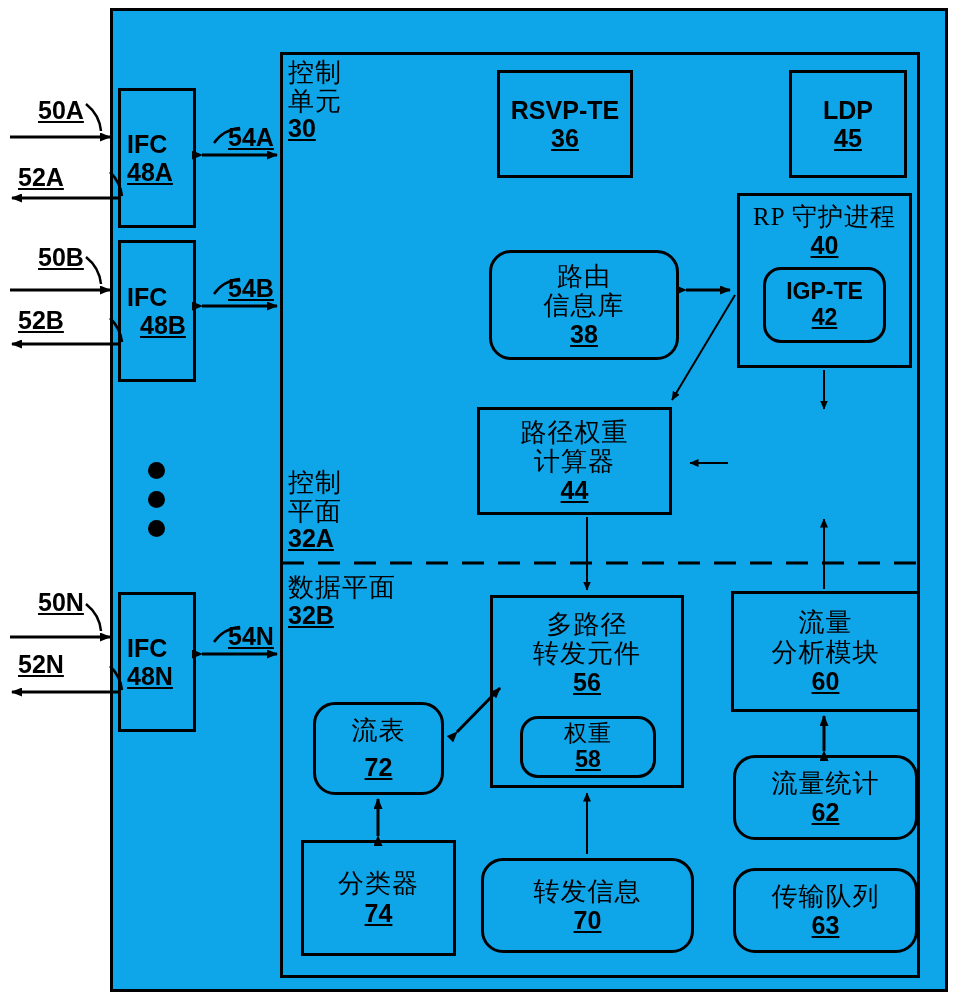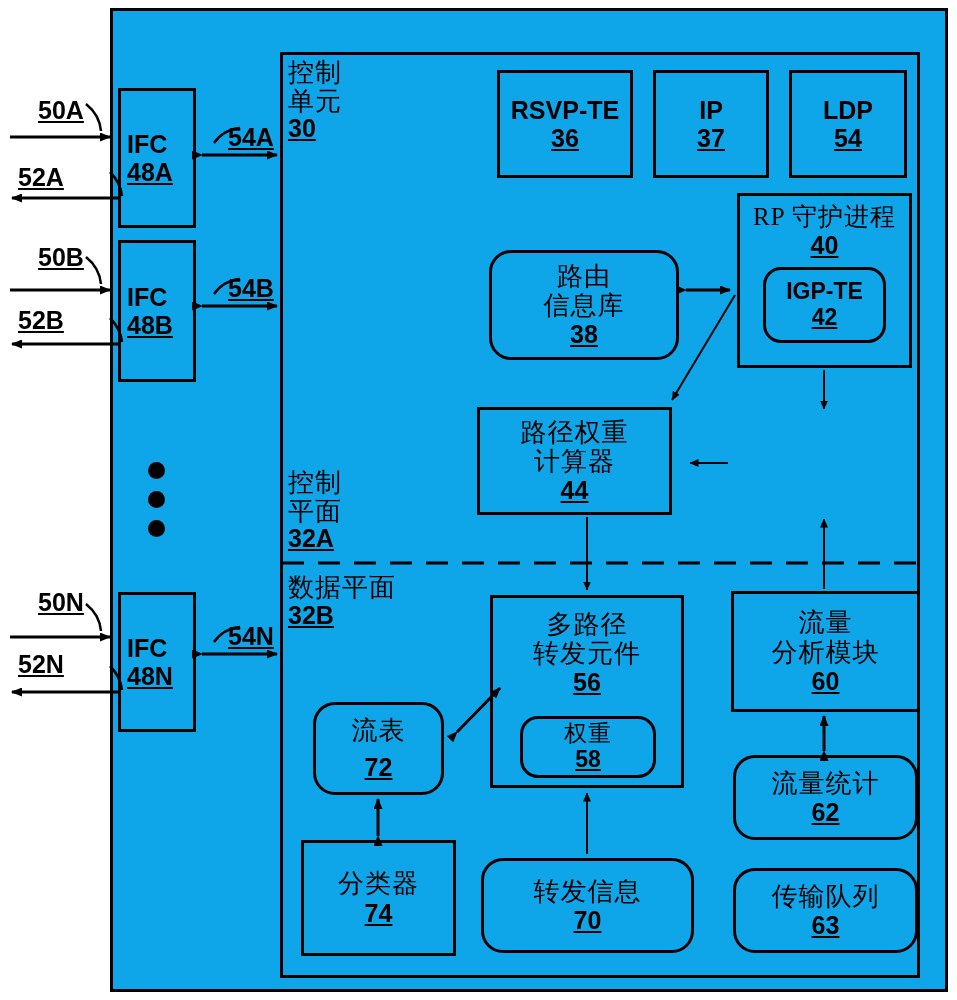--- a/index.html
+++ b/index.html
@@ -106,21 +106,21 @@
     <span class="num numbig">32B</span>
   </div>
 
   <div class="box" style="left:118px; top:88px; width:78px; height:140px;">
     <span class="lbl en" style="align-self:flex-start; margin-left:6px;">IFC</span>
     <span class="num numbig" style="align-self:flex-start; margin-left:6px;">48A</span>
   </div>
 
   <div class="box" style="left:118px; top:240px; width:78px; height:142px;">
     <span class="lbl en" style="align-self:flex-start; margin-left:6px;">IFC</span>
-    <span class="num numbig" style="align-self:flex-start; margin-left:6px;">48B</span>
+    <span class="num numbig" style="align-self:flex-start; margin-left:19px;">48B</span>
   </div>
 
   <div class="box" style="left:118px; top:592px; width:78px; height:140px;">
     <span class="lbl en" style="align-self:flex-start; margin-left:6px;">IFC</span>
     <span class="num numbig" style="align-self:flex-start; margin-left:6px;">48N</span>
   </div>
 
   <div class="dot" style="left:148px; top:462px;"></div>
   <div class="dot" style="left:148px; top:491px;"></div>
   <div class="dot" style="left:148px; top:520px;"></div>
@@ -135,28 +135,24 @@
 
   <div class="ref" style="left:38px;  top:588px;">50N</div>
   <div class="ref" style="left:18px;  top:650px;">52N</div>
   <div class="ref" style="left:228px; top:622px;">54N</div>
 
   <div class="box" style="left:497px; top:70px; width:136px; height:108px;">
     <span class="lbl en">RSVP-TE</span>
     <span class="num numbig">36</span>
   </div>
 
-  <div class="box" style="left:653px; top:70px; width:116px; height:108px;">
-    <span class="lbl en">IP</span>
-    <span class="num numbig">37</span>
-  </div>
 
   <div class="box" style="left:789px; top:70px; width:118px; height:108px;">
     <span class="lbl en">LDP</span>
-    <span class="num numbig">54</span>
+    <span class="num numbig">45</span>
   </div>
 
   <div class="box rounded" style="left:489px; top:250px; width:190px; height:110px;">
     <span class="lbl cn">路由</span>
     <span class="lbl cn">信息库</span>
     <span class="num numbig">38</span>
   </div>
 
   <div class="box" style="left:737px; top:193px; width:175px; height:175px; justify-content:flex-start; padding-top:7px;">
     <span class="lbl cn-sm" style="font-family:'Liberation Serif', serif; font-size:25px;">RP 守护进程</span>

